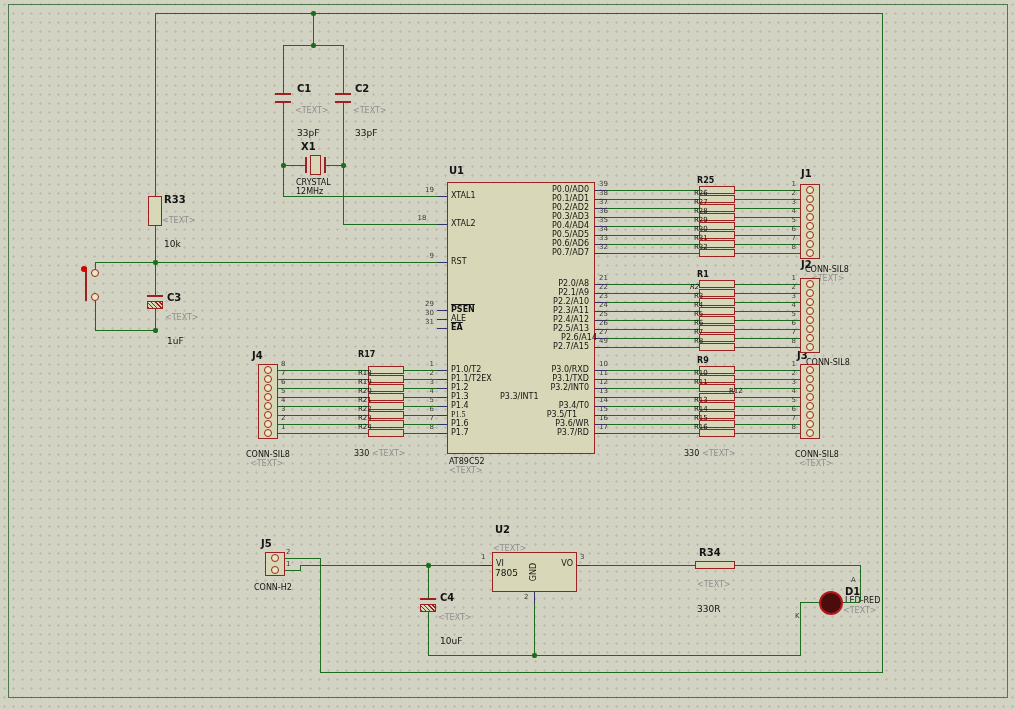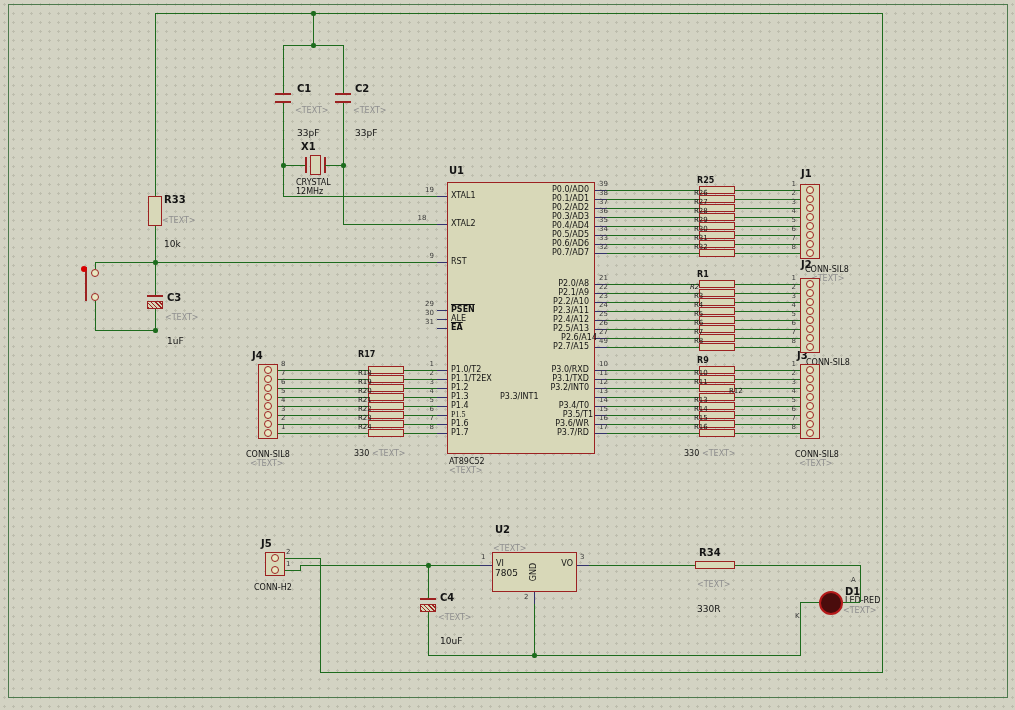--- a/index.html
+++ b/index.html
@@ -284,21 +284,21 @@
     <span class="txt pnum" style="left: 599px; top: 379px; width: 22px; text-align: left;">12</span>
     <span class="txt pname" style="left: 500px; top: 384px; width: 89px; text-align: right;">P3.2/INT0</span>
     <div class="pin" style="left: 595px; top: 397px; width: 12px; height: 1px;"></div>
     <span class="txt pnum" style="left: 599px; top: 388px; width: 22px; text-align: left;">13</span>
     <span class="txt pname" style="left: 500px; top: 393px; width: 89px; text-align: left;">P3.3/INT1</span>
     <div class="pin" style="left: 595px; top: 406px; width: 12px; height: 1px;"></div>
     <span class="txt pnum" style="left: 599px; top: 397px; width: 22px; text-align: left;">14</span>
     <span class="txt pname" style="left: 500px; top: 402px; width: 89px; text-align: right;">P3.4/T0</span>
     <div class="pin" style="left: 595px; top: 415px; width: 12px; height: 1px;"></div>
     <span class="txt pnum" style="left: 599px; top: 406px; width: 22px; text-align: left;">15</span>
-    <span class="txt pname" style="left: 504px; top: 411px; width: 89px; text-align: right;">P3.5/T1</span>
+    <span class="txt pname" style="left: 488px; top: 411px; width: 89px; text-align: right;">P3.5/T1</span>
     <div class="pin" style="left: 595px; top: 424px; width: 12px; height: 1px;"></div>
     <span class="txt pnum" style="left: 599px; top: 415px; width: 22px; text-align: left;">16</span>
     <span class="txt pname" style="left: 500px; top: 420px; width: 89px; text-align: right;">P3.6/WR</span>
     <div class="pin" style="left: 595px; top: 433px; width: 12px; height: 1px;"></div>
     <span class="txt pnum" style="left: 599px; top: 424px; width: 22px; text-align: left;">17</span>
     <span class="txt pname" style="left: 500px; top: 429px; width: 89px; text-align: right;">P3.7/RD</span>
     <div class="wire" style="left: 607px; top: 190px; width: 92px; height: 1px;"></div>
     <div class="sym" style="left: 699px; top: 186px; width: 34px; height: 6px;"></div>
     <div class="wire" style="left: 735px; top: 190px; width: 65px; height: 1px;"></div>
     <div class="wire" style="left: 607px; top: 199px; width: 92px; height: 1px;"></div>

